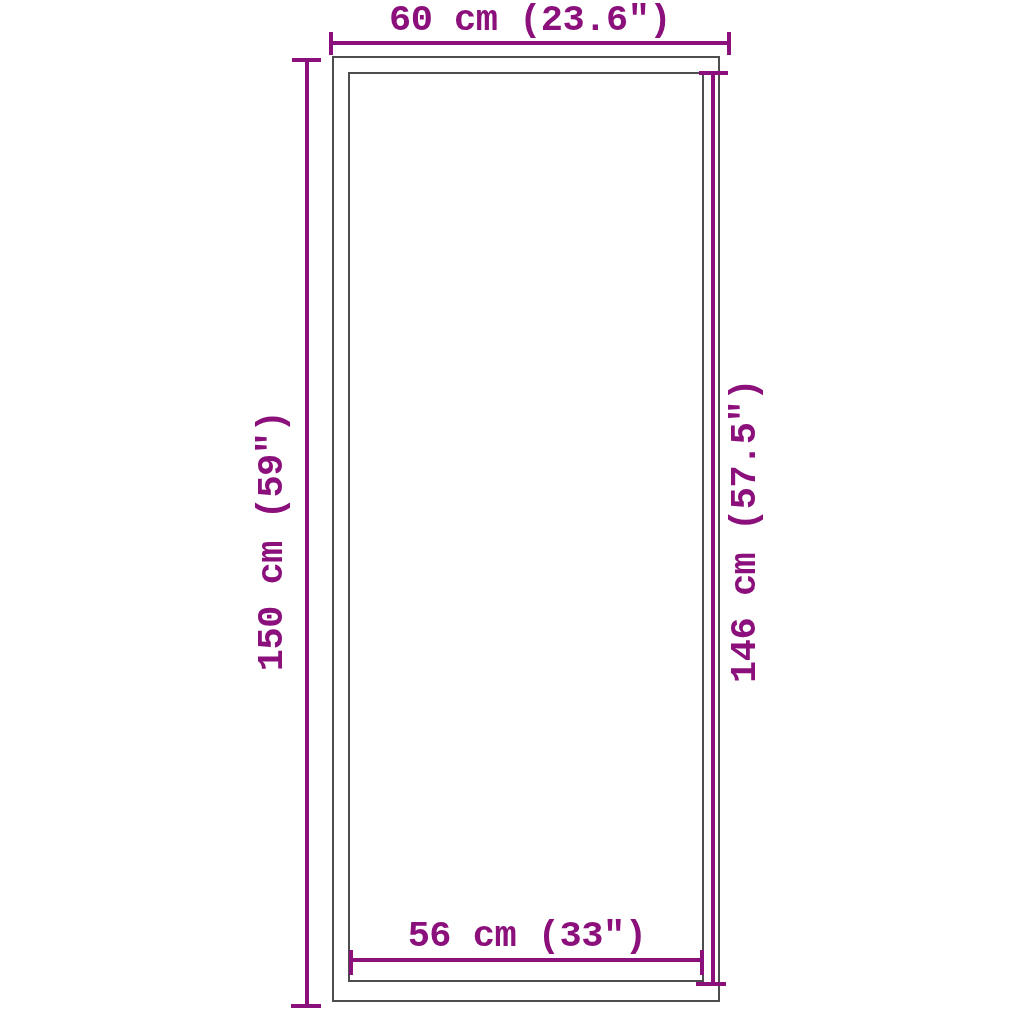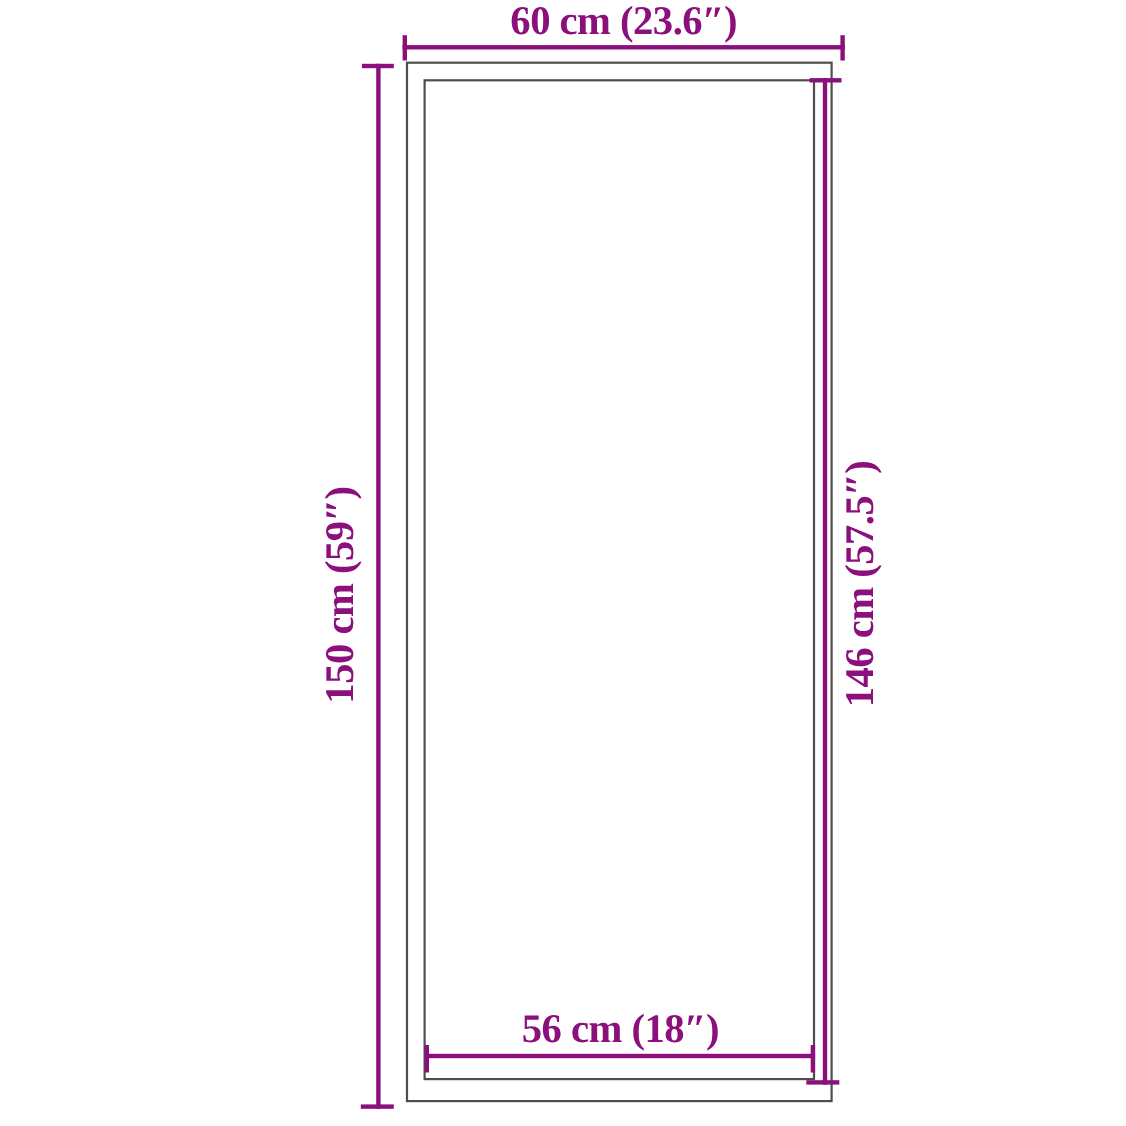--- a/index.html
+++ b/index.html
@@ -8,22 +8,21 @@
     --background: #FFFFFF;
   }
   * { margin: 0; padding: 0; box-sizing: border-box; }
   html, body { background: var(--background); }
   .canvas {
     position: relative;
     width: 984px;
     height: 1024px;
     background: var(--background);
     overflow: hidden;
-    font-family: Liberation Serif, serif;
-    margin-left: 37px;
+    font-family: Liberation Mono, monospace;
   }
   .rect {
     position: absolute;
     border: 2px solid var(--outline);
     background: transparent;
   }
   .rect.outer { left: 332px; top: 56px; width: 388px; height: 946px; }
   .rect.inner { left: 348px; top: 72px; width: 356px; height: 910px; }
 
   .dline, .tick {
@@ -84,18 +83,18 @@
   <div class="dim-label v left-label">150 cm (59″)</div>
   <div class="dline left"></div>
   <div class="tick left-t"></div>
   <div class="tick left-b"></div>
 
   <div class="dim-label v right-label">146 cm (57.5″)</div>
   <div class="dline right"></div>
   <div class="tick right-t"></div>
   <div class="tick right-b"></div>
 
-  <div class="dim-label h bottom-label">56 cm (18″)</div>
+  <div class="dim-label h bottom-label">56 cm (33″)</div>
   <div class="dline bottom"></div>
   <div class="tick bot-l"></div>
   <div class="tick bot-r"></div>
 
 </div>
 
 </body></html>

